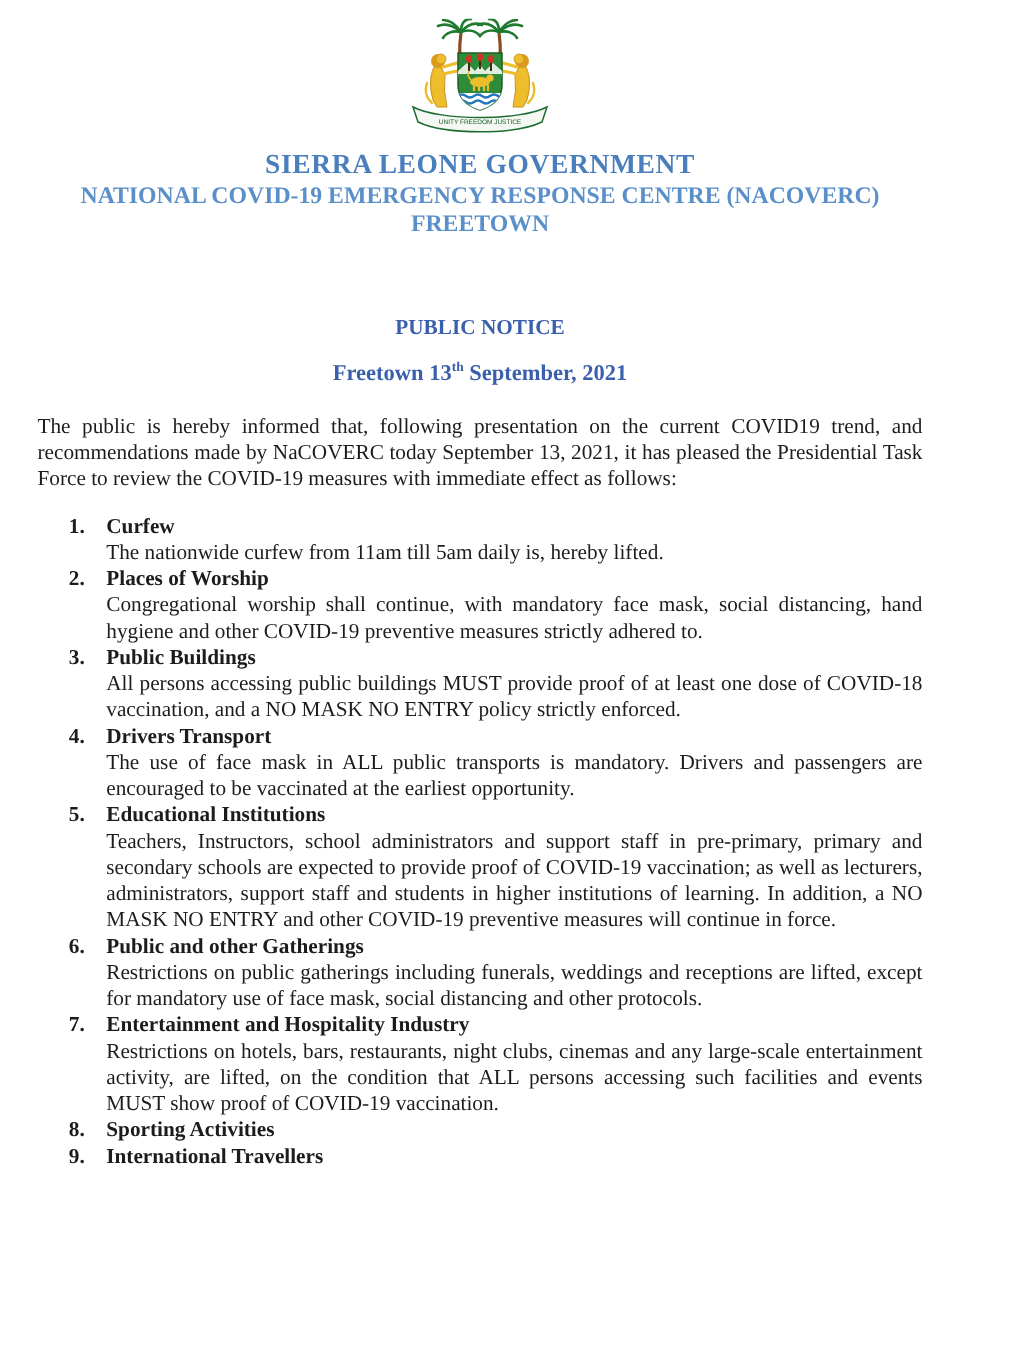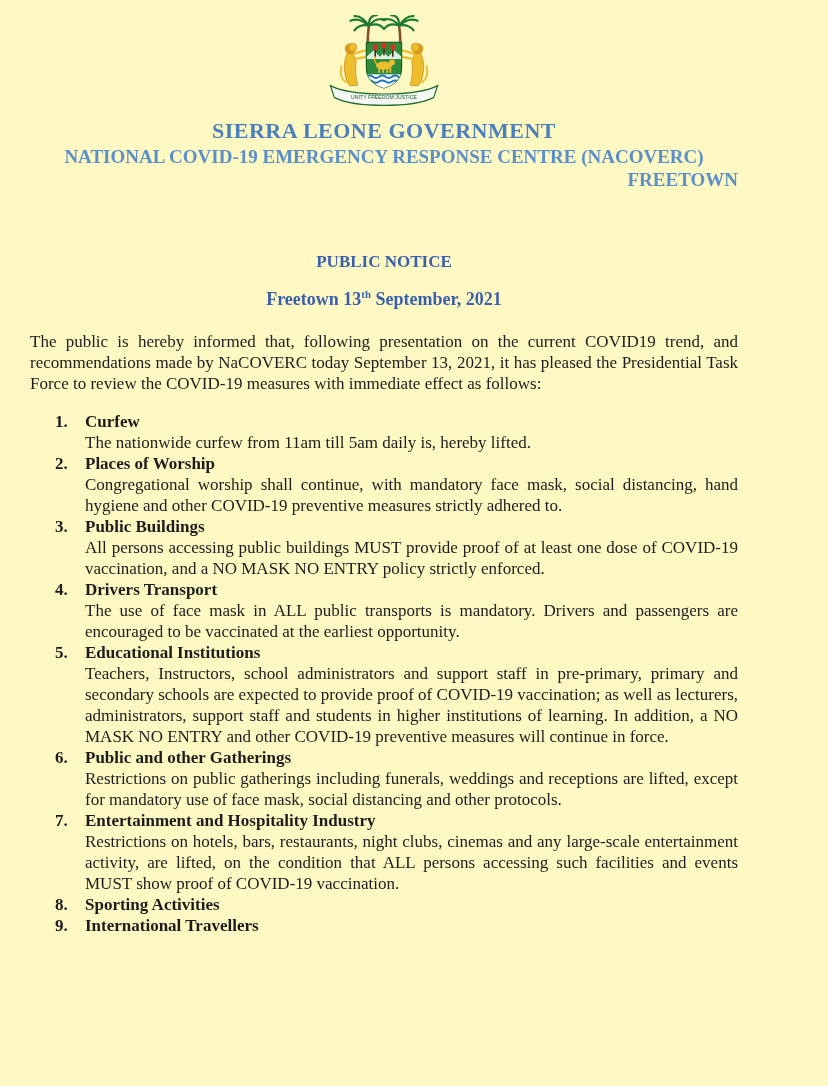--- a/index.html
+++ b/index.html
@@ -1,32 +1,32 @@
 <!DOCTYPE html>
 <html><head>
 <meta charset="utf-8">
 <style>
   html, body { margin: 0; padding: 0; background: #e8e8e8; }
   .page {
     position: relative;
     width: 828px;
     height: 1086px;
     margin: 0 auto;
-    background: #fef9c3;
+    background: #ffffff;
     font-family: "Liberation Serif", "DejaVu Serif", serif;
     color: #1c1c1c;
     box-sizing: border-box;
     padding: 15px 90px 0 30px;
     overflow: hidden;
   }
   .emblem { width: 120px; height: 98px; margin: 0 auto; display: block; }
   .hdr { text-align: center; font-weight: bold; margin: 0; }
   .hdr-org   { font-size: 22px; line-height: 24px; color: #4a7ebc; margin-top: 6px; letter-spacing: 0.5px; }
   .hdr-centre{ font-size: 19px; line-height: 21px; color: #5b8fc9; margin-top: 3px; }
-  .hdr-city  { font-size: 19px; line-height: 21px; color: #5b8fc9; margin-top: 2px; text-align: right; }
+  .hdr-city  { font-size: 19px; line-height: 21px; color: #5b8fc9; margin-top: 2px; }
   .notice-title { text-align: center; font-weight: bold; font-size: 17px; color: #3a5fac; margin-top: 62px; }
   .notice-date  { text-align: center; font-weight: bold; font-size: 18px; color: #3a5fac; margin-top: 16px; }
   .notice-date sup { font-size: 60%; vertical-align: super; }
   .intro {
     margin-top: 21px;
     font-size: 17px;
     line-height: 21px;
     text-align: justify;
   }
   .measures { margin-top: 16px; }
@@ -155,21 +155,21 @@
       <div class="measure-num">2.</div>
       <div>
         <div class="measure-title">Places of Worship</div>
         <div class="measure-body">Congregational worship shall continue, with mandatory face mask, social distancing, hand hygiene and other COVID-19 preventive measures strictly adhered to.</div>
       </div>
     </div>
     <div class="measure">
       <div class="measure-num">3.</div>
       <div>
         <div class="measure-title">Public Buildings</div>
-        <div class="measure-body">All persons accessing public buildings MUST provide proof of at least one dose of COVID-19 vaccination, and a NO MASK NO ENTRY policy strictly enforced.</div>
+        <div class="measure-body">All persons accessing public buildings MUST provide proof of at least one dose of COVID-18 vaccination, and a NO MASK NO ENTRY policy strictly enforced.</div>
       </div>
     </div>
     <div class="measure">
       <div class="measure-num">4.</div>
       <div>
         <div class="measure-title">Drivers Transport</div>
         <div class="measure-body">The use of face mask in ALL public transports is mandatory. Drivers and passengers are encouraged to be vaccinated at the earliest opportunity.</div>
       </div>
     </div>
     <div class="measure">

